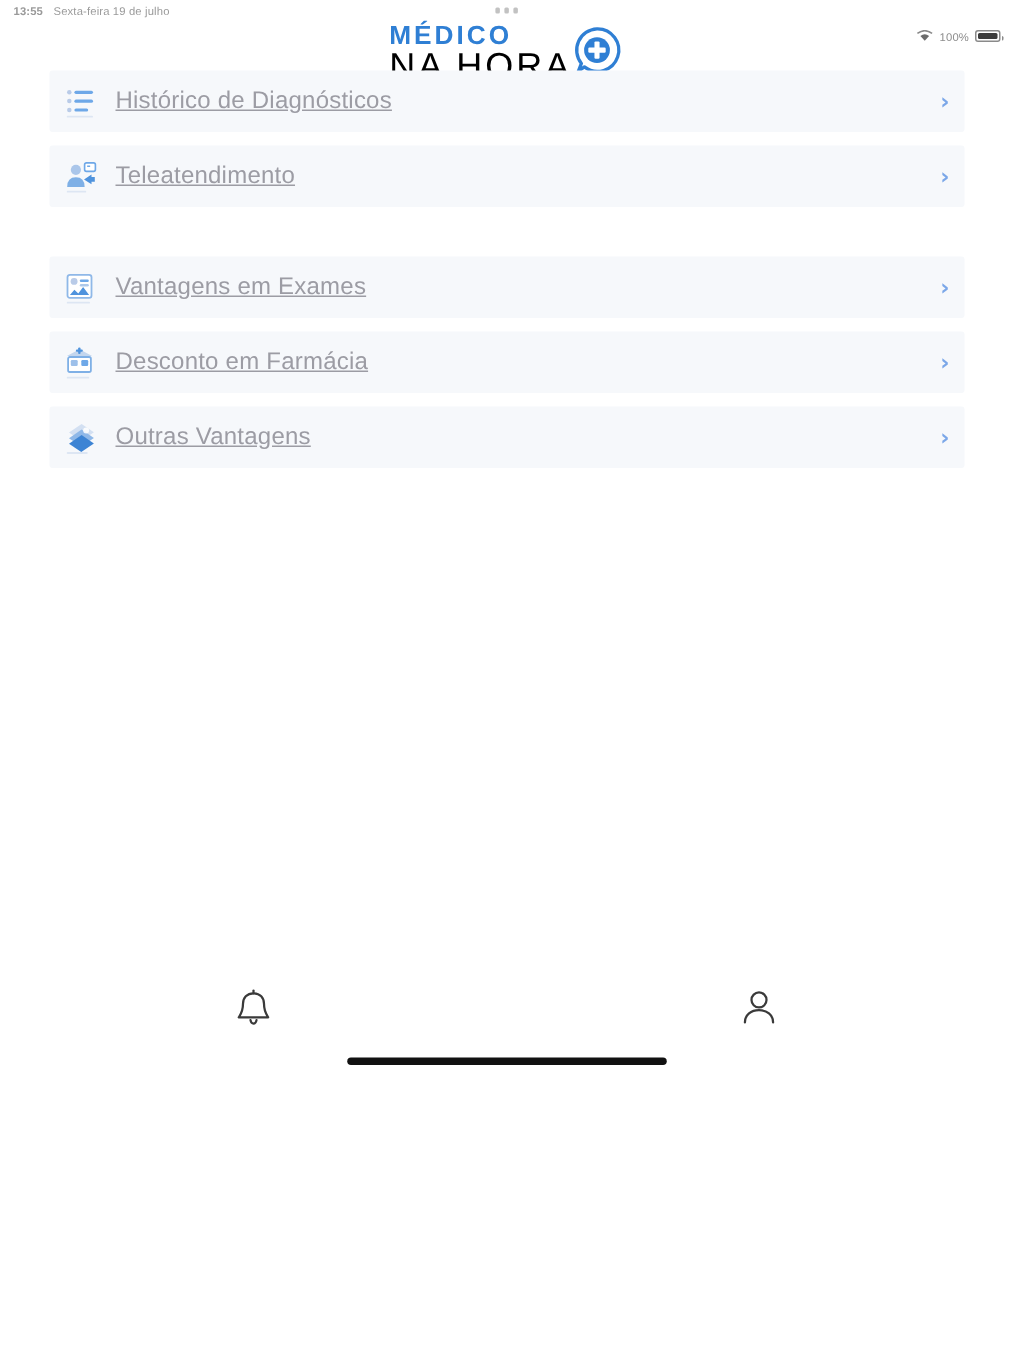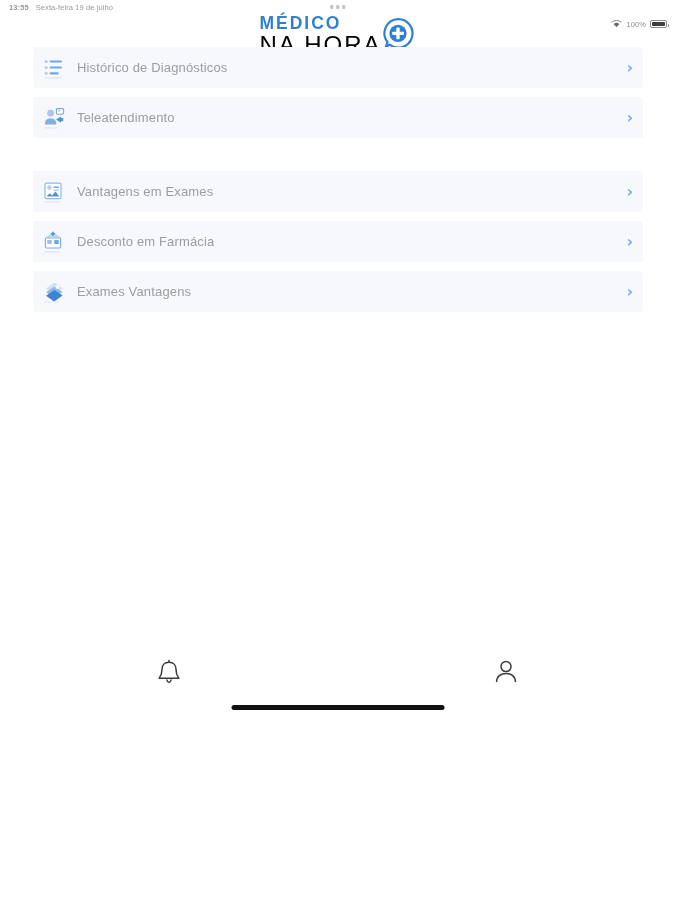--- a/index.html
+++ b/index.html
@@ -66,21 +66,21 @@
   }
   .row + .row { margin-top:9px; }
   .row-icon {
     width:26px; height:26px; margin-left:8px;
     display:flex; align-items:center; justify-content:center;
     flex:0 0 auto;
   }
   .row-icon svg { display:block; }
   .row-label {
     margin-left:10px;
-    font-size:13px; color:#9c9ca4; font-weight:400; letter-spacing:.15px;
+    font-size:16px; color:#9c9ca4; font-weight:400; letter-spacing:.15px;text-decoration:underline;
   }
   .row-chev {
     position:absolute; right:10px; top:50%; transform:translateY(-50%);
     color:#7ba7e8; font-size:15px; font-weight:600; line-height:1;
     font-family:"DejaVu Sans", sans-serif;
   }
 
   
   .tabbar { position:absolute; left:0; bottom:0; width:675px; height:72px; background:#fff; }
   .tab-bell { position:absolute; left:155px; top:10px; }
@@ -211,21 +211,21 @@
       <div class="row">
         <span class="row-icon">
           <svg width="22" height="22" viewBox="0 0 22 22">
             <path d="M11.4 1.6 L19.6 7.2 L11.2 13.0 L3.0 7.4 Z" fill="#d3e0f2"></path>
             <path d="M11.4 5.4 L19.6 11.0 L11.2 16.8 L3.0 11.2 Z" fill="#8fb8e8"></path>
             <path d="M11.4 9.0 L19.6 14.6 L11.2 20.4 L3.0 14.8 Z" fill="#3d84d4"></path>
             <circle cx="14.4" cy="6.0" r="2.0" fill="#ffffff" opacity="0.85"></circle>
             <rect x="1.5" y="20.4" width="14.0" height="1.2" rx="0.6" fill="#dde6f3"></rect>
           </svg>
         </span>
-        <span class="row-label">Exames Vantagens</span>
+        <span class="row-label">Outras Vantagens</span>
         <span class="row-chev">›</span>
       </div>
     </div>
 
   </div>
 
   <div class="tabbar">
     <span class="tab-bell">
       <svg width="28" height="30" viewBox="0 0 28 30">
         <path d="M14 4.2 C9.6 4.2 7.0 7.2 7.0 11.2 C7.0 16.4 5.2 18.6 4.2 20.2 L23.8 20.2 C22.8 18.6 21.0 16.4 21.0 11.2 C21.0 7.2 18.4 4.2 14 4.2 Z" fill="none" stroke="#3a3a3a" stroke-width="1.5" stroke-linejoin="round"></path>

